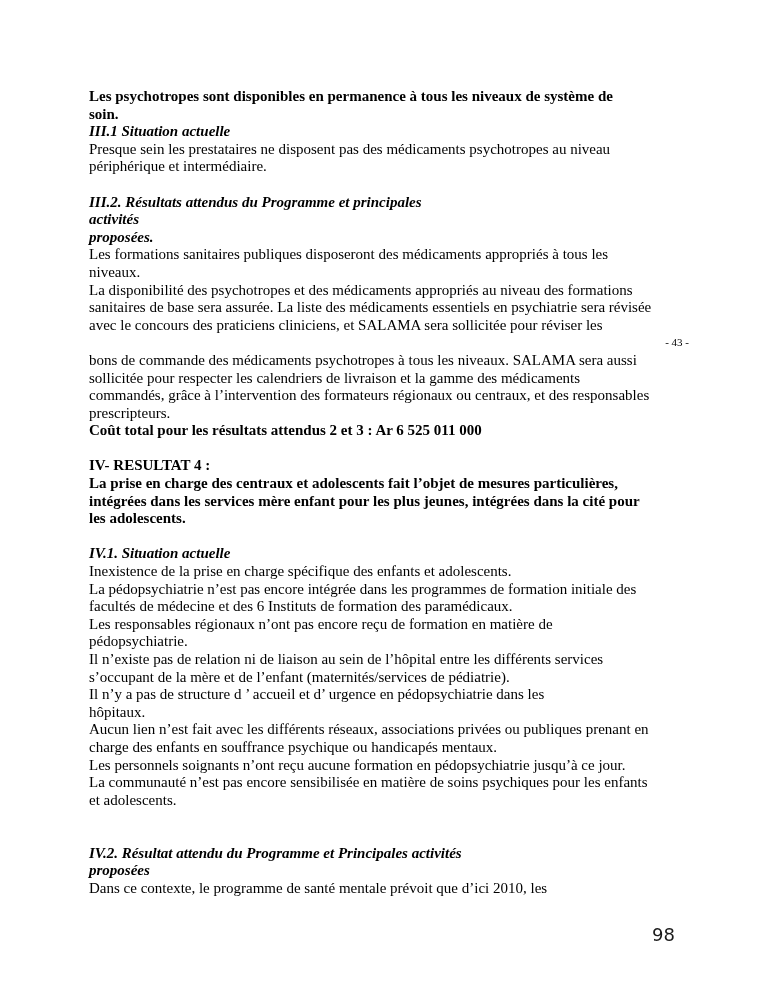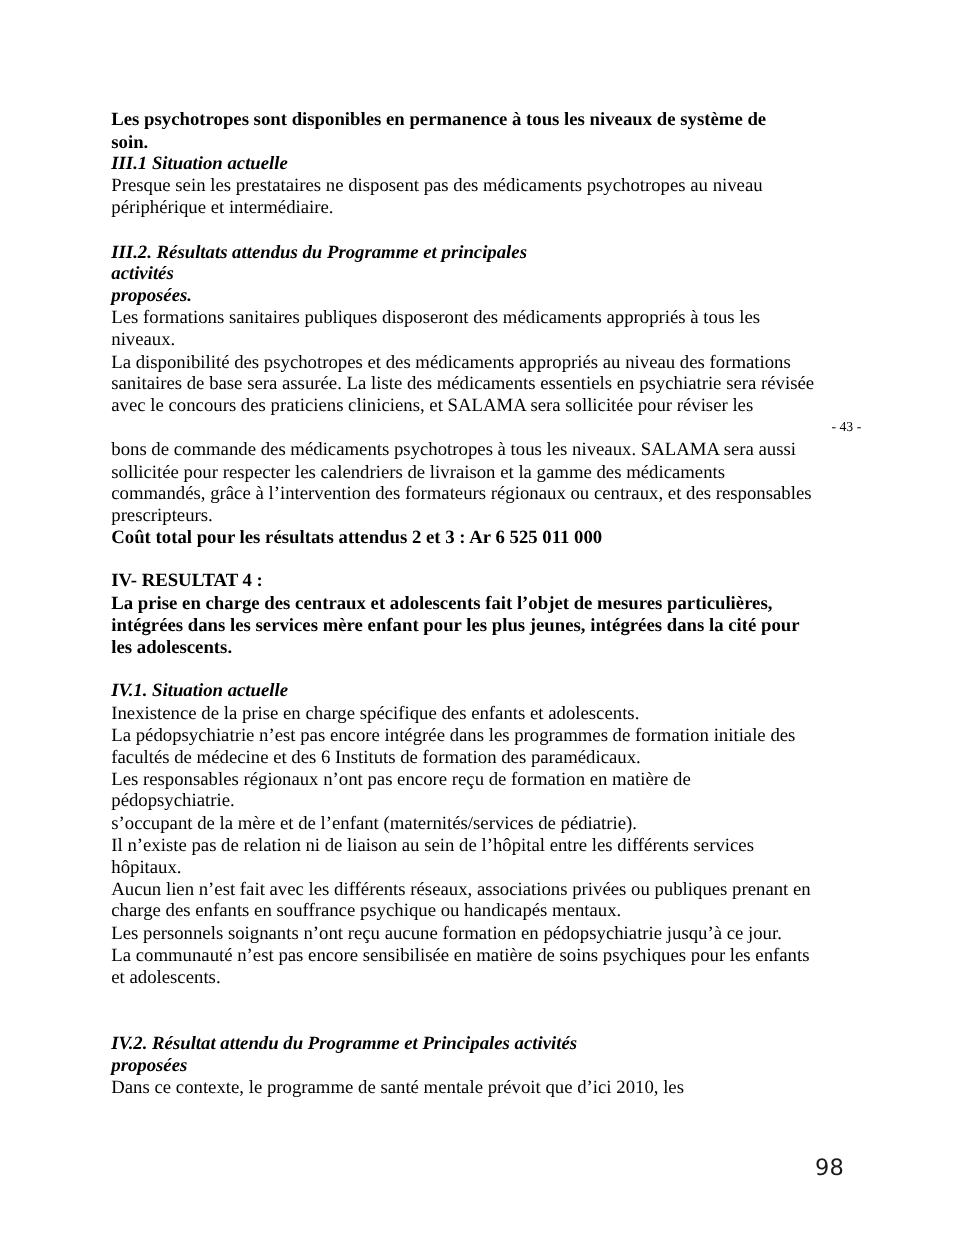--- a/index.html
+++ b/index.html
@@ -90,22 +90,23 @@
       <div class="line bold">La prise en charge des centraux et adolescents fait l’objet de mesures particulières,</div>
       <div class="line bold">intégrées dans les services mère enfant pour les plus jeunes, intégrées dans la cité pour</div>
       <div class="line bold">les adolescents.</div>
       <div class="line blank">&nbsp;</div>
       <div class="line bolditalic">IV.1. Situation actuelle</div>
       <div class="line">Inexistence de la prise en charge spécifique des enfants et adolescents.</div>
       <div class="line">La pédopsychiatrie n’est pas encore intégrée dans les programmes de formation initiale des</div>
       <div class="line">facultés de médecine et des 6 Instituts de formation des paramédicaux.</div>
       <div class="line">Les responsables régionaux n’ont pas encore reçu de formation en matière de</div>
       <div class="line">pédopsychiatrie.</div>
+      <div class="line">Il n’existe pas de relation ni de liaison au sein de l’hôpital entre les différents services</div>
       <div class="line">s’occupant de la mère et de l’enfant (maternités/services de pédiatrie).</div>
-      <div class="line">Il n’existe pas de relation ni de liaison au sein de l’hôpital entre les différents services</div>
+      <div class="line">Il n’y a pas de structure d ’ accueil et d’ urgence en pédopsychiatrie dans les</div>
       <div class="line">hôpitaux.</div>
       <div class="line">Aucun lien n’est fait avec les différents réseaux, associations privées ou publiques prenant en</div>
       <div class="line">charge des enfants en souffrance psychique ou handicapés mentaux.</div>
       <div class="line">Les personnels soignants n’ont reçu aucune formation en pédopsychiatrie jusqu’à ce jour.</div>
       <div class="line">La communauté n’est pas encore sensibilisée en matière de soins psychiques pour les enfants</div>
       <div class="line">et adolescents.</div>
       <div class="line blank">&nbsp;</div>
       <div class="line blank">&nbsp;</div>
       <div class="line bolditalic">IV.2. Résultat attendu du Programme et Principales activités</div>
       <div class="line bolditalic">proposées</div>

